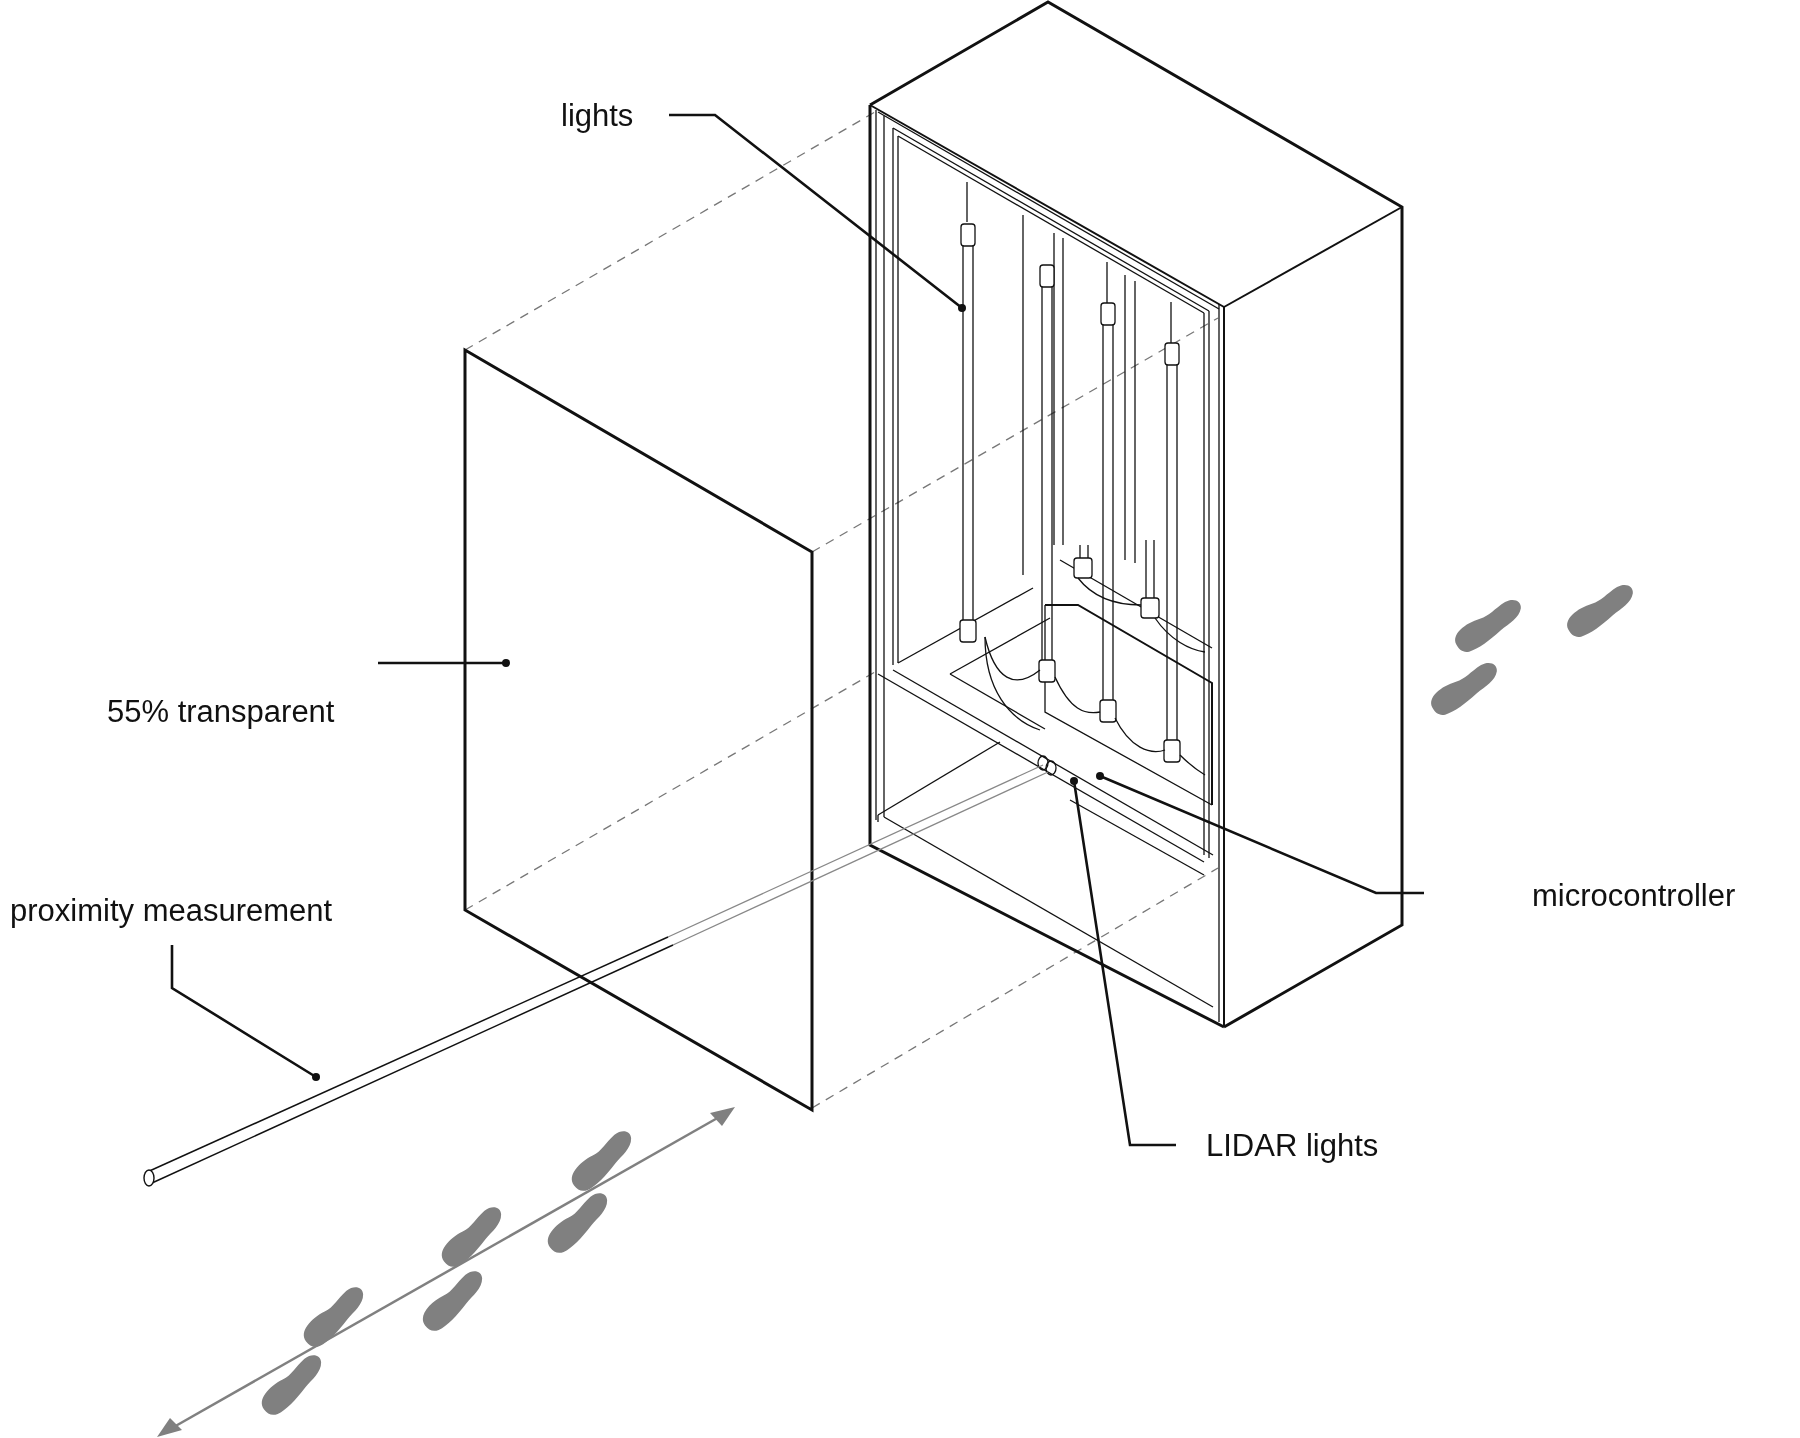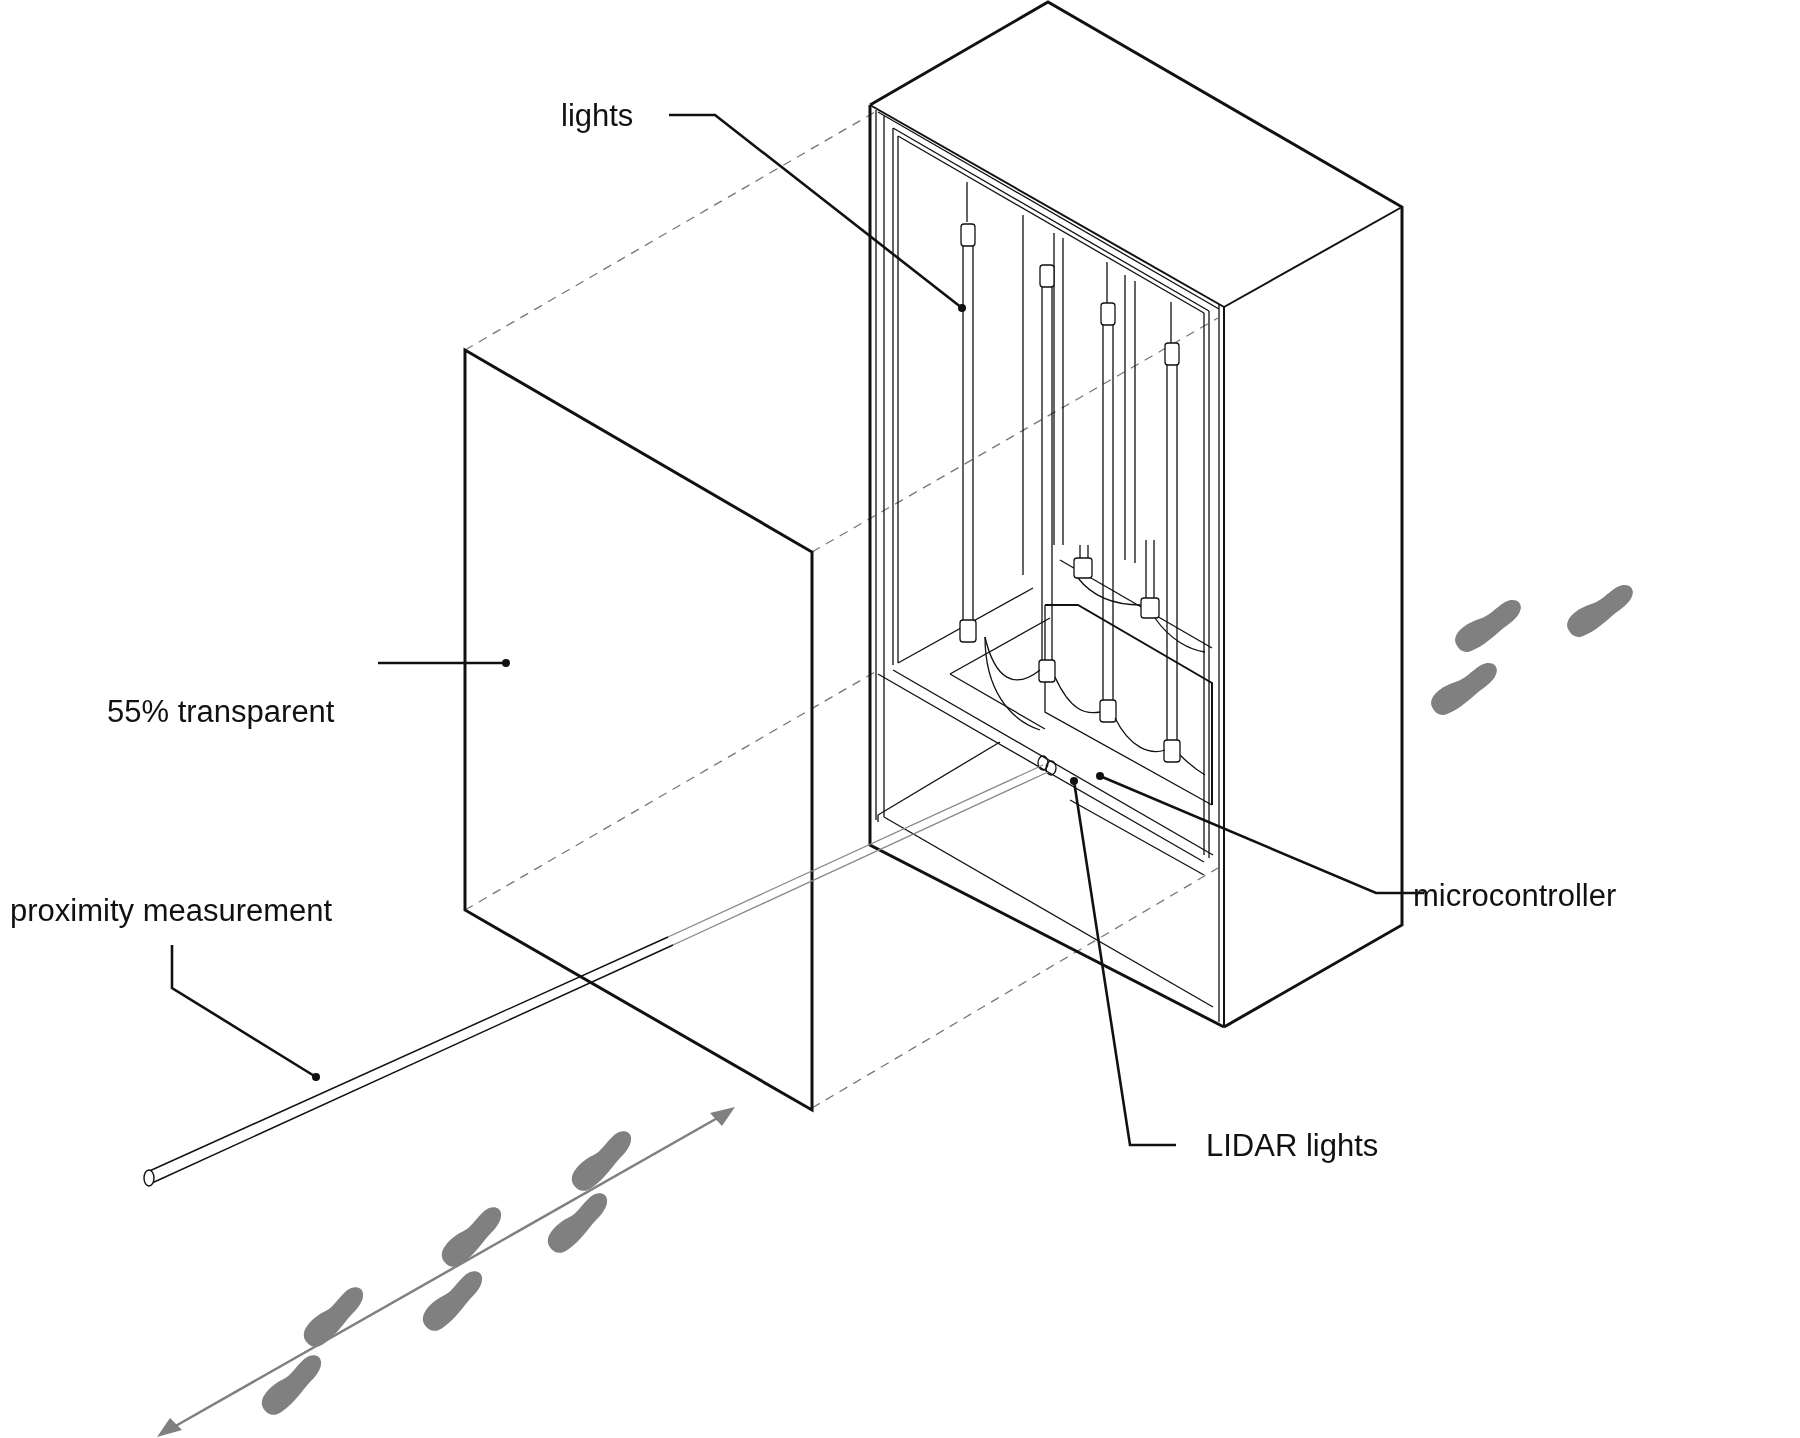--- a/index.html
+++ b/index.html
@@ -162,15 +162,15 @@
     <circle cx="1100" cy="776" r="4" fill="#111"></circle>
 
     <polyline class="leader" points="1176,1145 1130,1145 1074,781"></polyline>
     <circle cx="1074" cy="781" r="4" fill="#111"></circle>
   </g>
 </svg>
 
 <div class="label" style="left:561px;top:100px;">lights</div>
 <div class="label" style="left:107px;top:648px;margin-top:48px;">55% transparent</div>
 <div class="label" style="left:10px;top:895px;text-align:center;">proximity measurement</div>
-<div class="label" style="left:1413px;top:880px;">microcontroller</div>
+<div class="label" style="left:1532px;top:880px;">microcontroller</div>
 <div class="label" style="left:1206px;top:1130px;">LIDAR lights</div>
 </div>
 
 </body></html>

